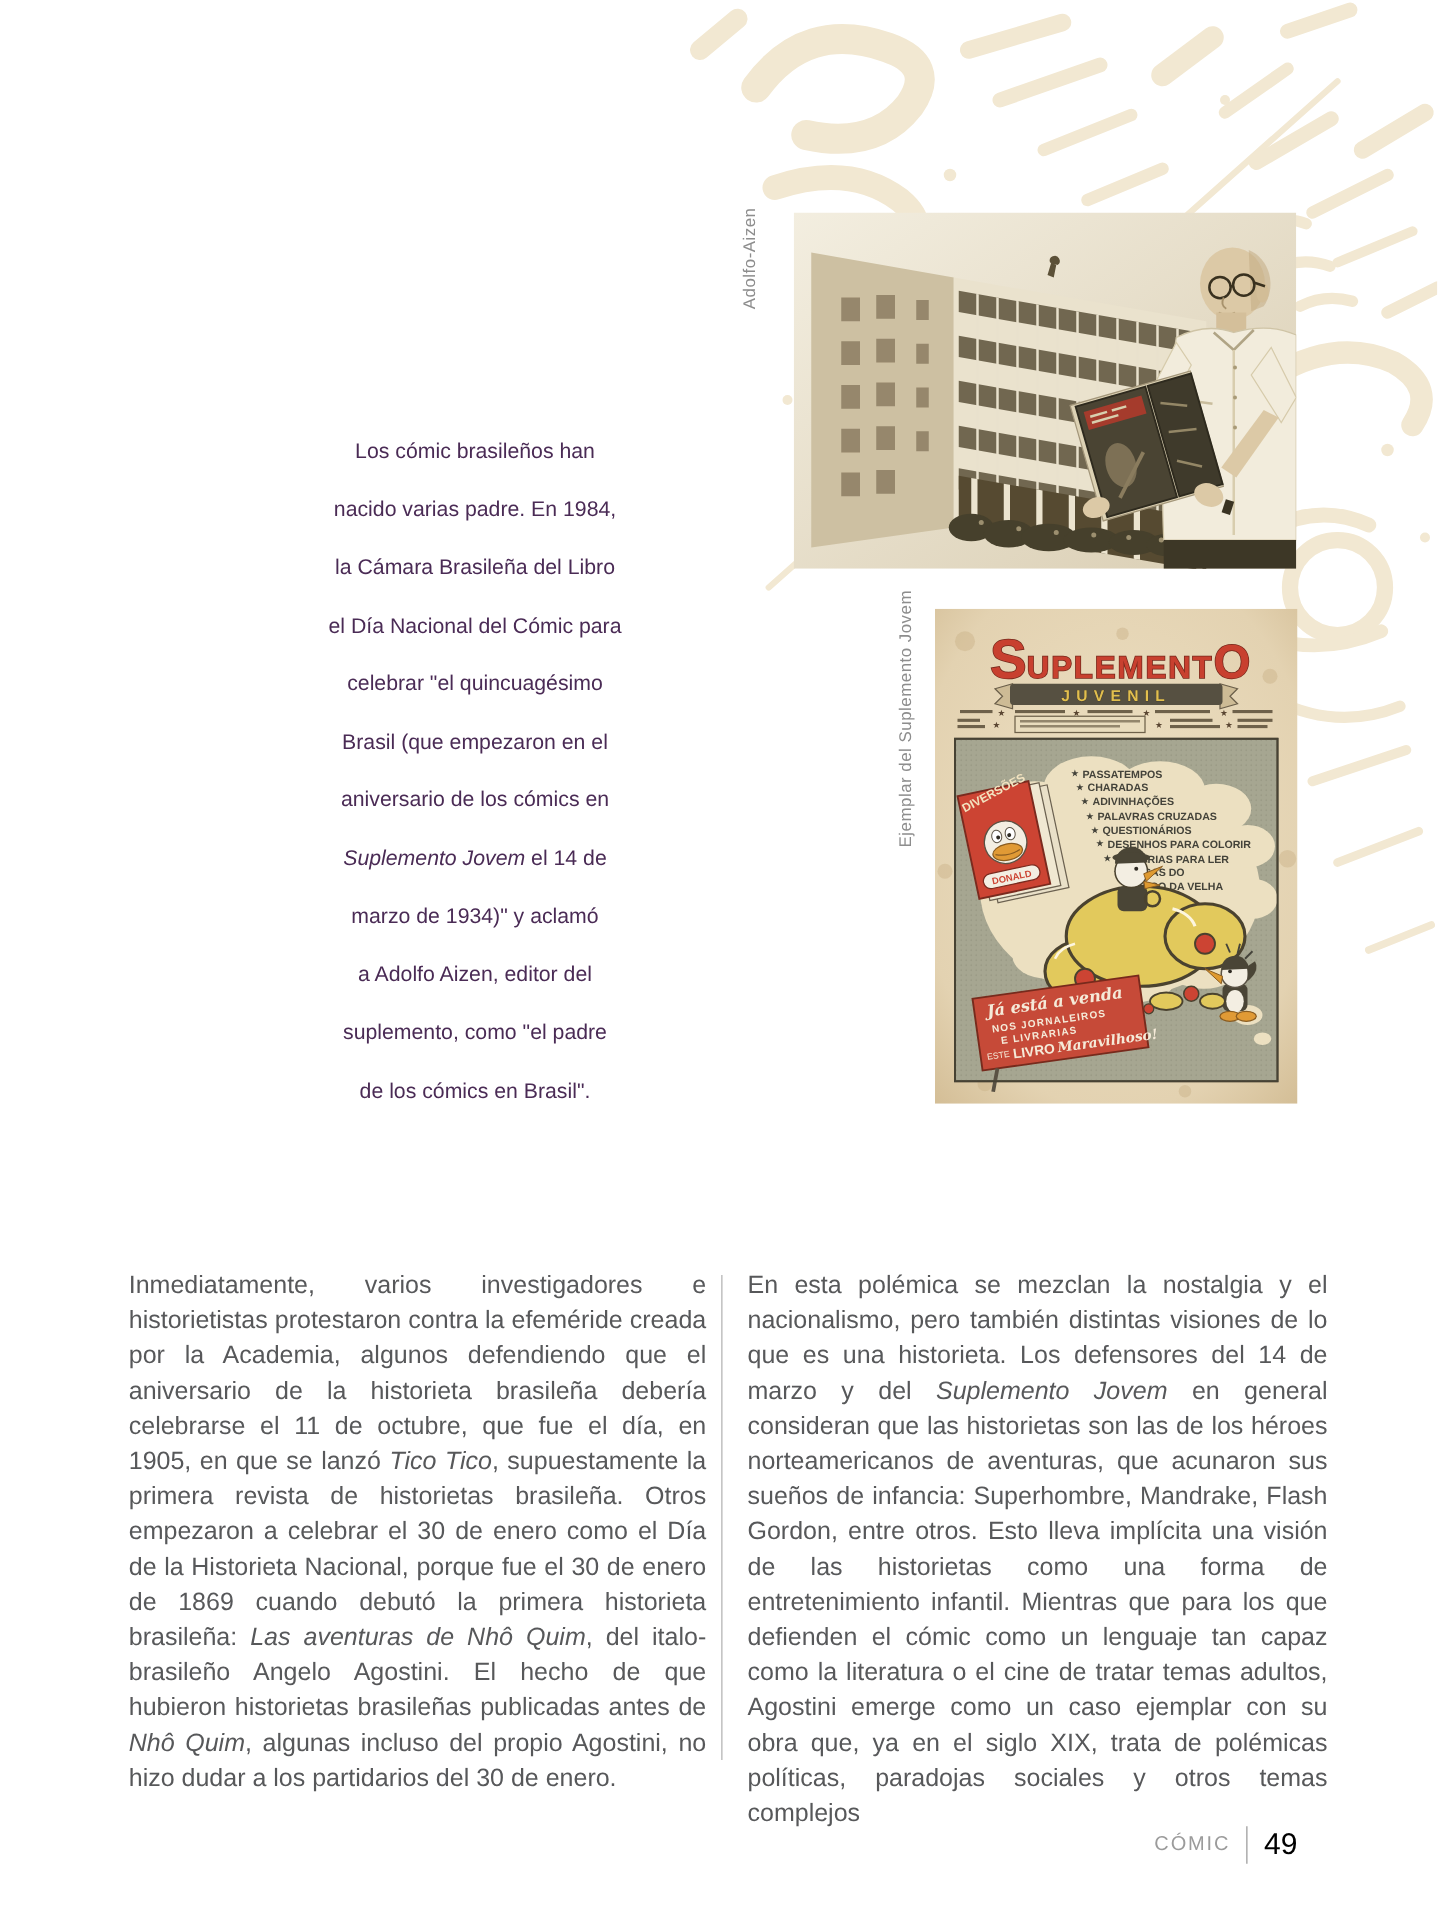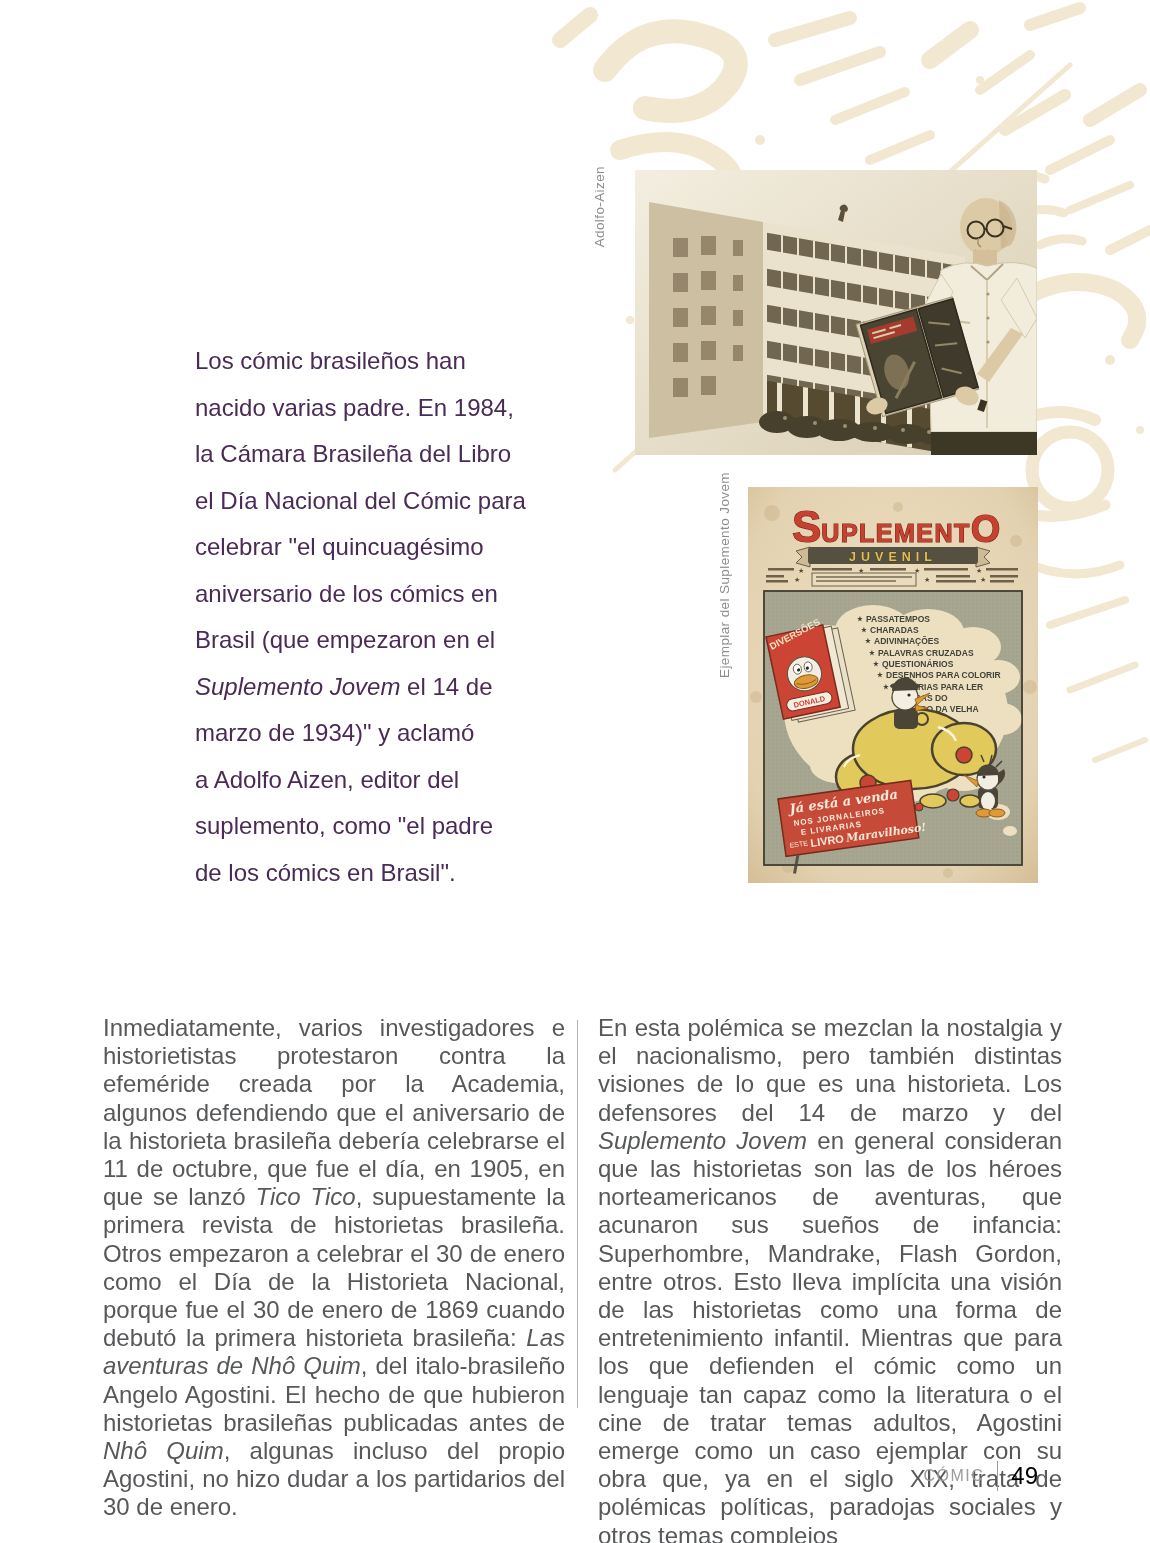--- a/index.html
+++ b/index.html
@@ -5,37 +5,37 @@
   html,body{margin:0;padding:0;background:#ffffff;}
   .page{position:relative;width:1150px;height:1543px;background:#ffffff;overflow:hidden;
         font-family:"Liberation Sans",sans-serif;}
   svg{display:block;}
   .abs{position:absolute;}
 
   
   #bg-pattern{left:550px;top:0;}
 
   
-  .quote{position:absolute;left:195px;top:338px;width:370px;text-align:left;
-         color:#4a2b55;font-size:24px;line-height:46.5px;}
+  .quote{position:absolute;left:195px;top:338px;width:370px;text-align:center;
+         color:#4a2b55;font-size:17px;line-height:46.5px;}
   .qline{white-space:nowrap;}
   .it{font-style:italic;}
 
   
   #photo{left:635px;top:170px;}
   #cover{left:748px;top:487px;}
 
   
   .vcap{position:absolute;writing-mode:vertical-rl;transform:rotate(180deg);
         color:#8d8d8d;font-size:13.5px;letter-spacing:.4px;white-space:nowrap;}
   #cap-photo{left:592px;top:166px;}
   #cap-cover{left:717px;top:472px;}
 
   
-  .bodycol{position:absolute;top:1014px;color:#57585a;font-size:24px;
+  .bodycol{position:absolute;top:1014px;color:#57585a;font-size:20px;
            line-height:28.2px;text-align:justify;}
   .bodycol p{margin:0;}
   .col-left{left:103px;width:462px;}
   .col-right{left:598px;width:464px;}
   .coldiv{position:absolute;left:577px;top:1020px;width:1px;height:388px;background:#b3b3b3;}
 
   
   .footer{position:absolute;top:1461px;right:112px;display:flex;align-items:center;gap:13px;}
   .fsec{color:#9b9b9b;font-size:16px;letter-spacing:1.5px;margin-left:45px;}
   .fbar{width:1px;height:30px;background:#9b9b9b;}
@@ -94,22 +94,22 @@
       <circle cx="430" cy="80" r="4"></circle>
     </g>
   </svg>
 
   <div class="quote">
       <div class="qline"><span>Los cómic brasileños han</span></div>
       <div class="qline"><span>nacido varias padre. En 1984,</span></div>
       <div class="qline"><span>la Cámara Brasileña del Libro</span></div>
       <div class="qline"><span>el Día Nacional del Cómic para</span></div>
       <div class="qline"><span>celebrar "el quincuagésimo</span></div>
+      <div class="qline"><span>Brasil (que empezaron en el</span></div>
       <div class="qline"><span>aniversario de los cómics en</span></div>
-      <div class="qline"><span>Brasil (que empezaron en el</span></div>
       <div class="qline"><span class="it">Suplemento Jovem</span><span> el 14 de</span></div>
       <div class="qline"><span>marzo de 1934)" y aclamó</span></div>
       <div class="qline"><span>a Adolfo Aizen, editor del</span></div>
       <div class="qline"><span>suplemento, como "el padre</span></div>
       <div class="qline"><span>de los cómics en Brasil".</span></div>
     </div>
 
   <svg id="photo" class="abs" width="402" height="285" viewBox="0 0 402 285">
     <defs>
       <linearGradient id="sky" x1="0" y1="0" x2="1" y2="1">

